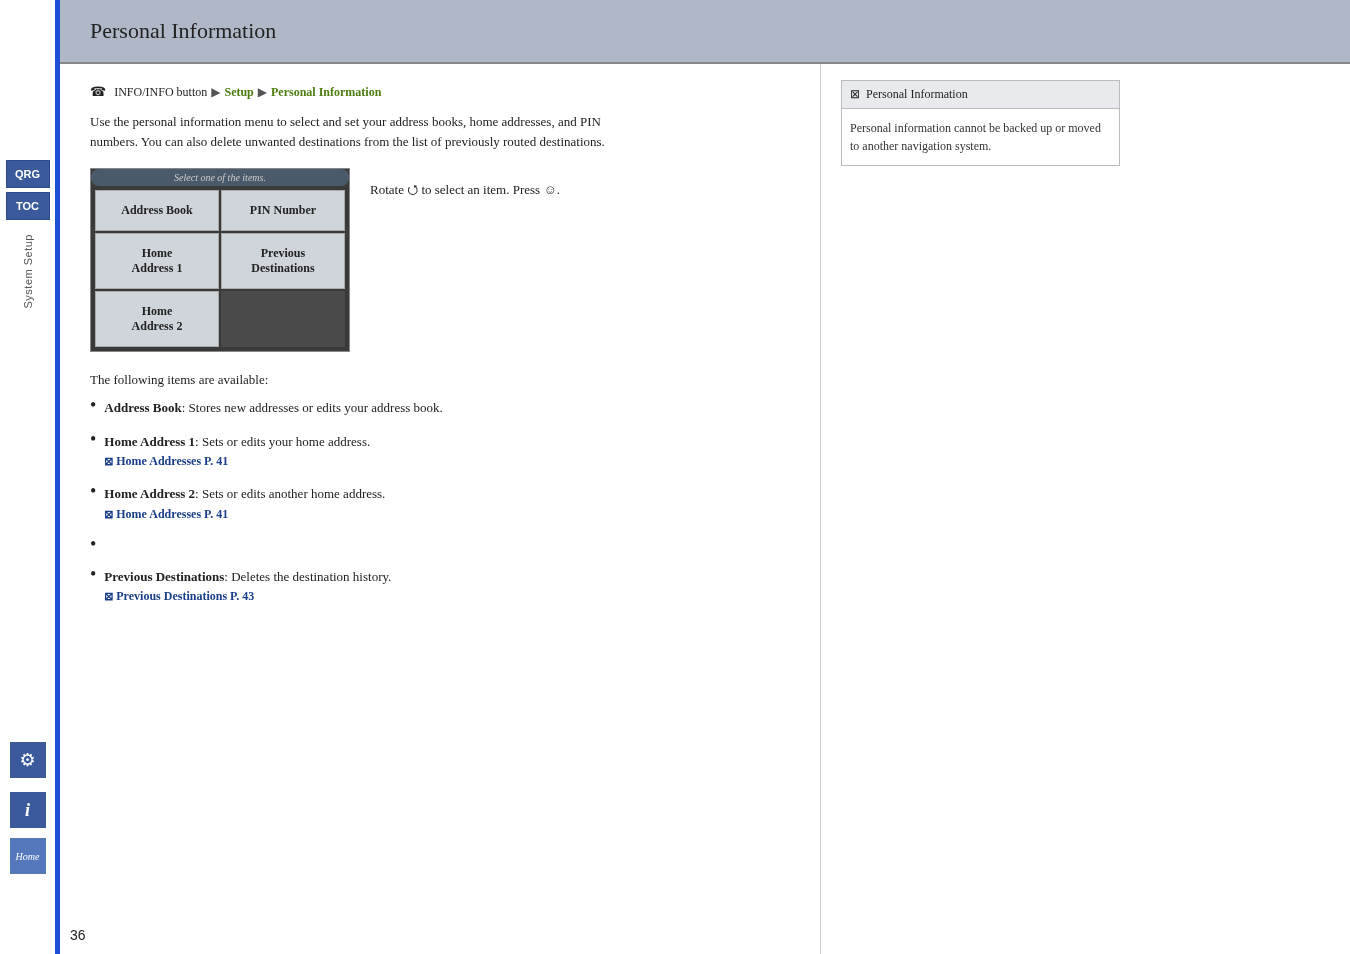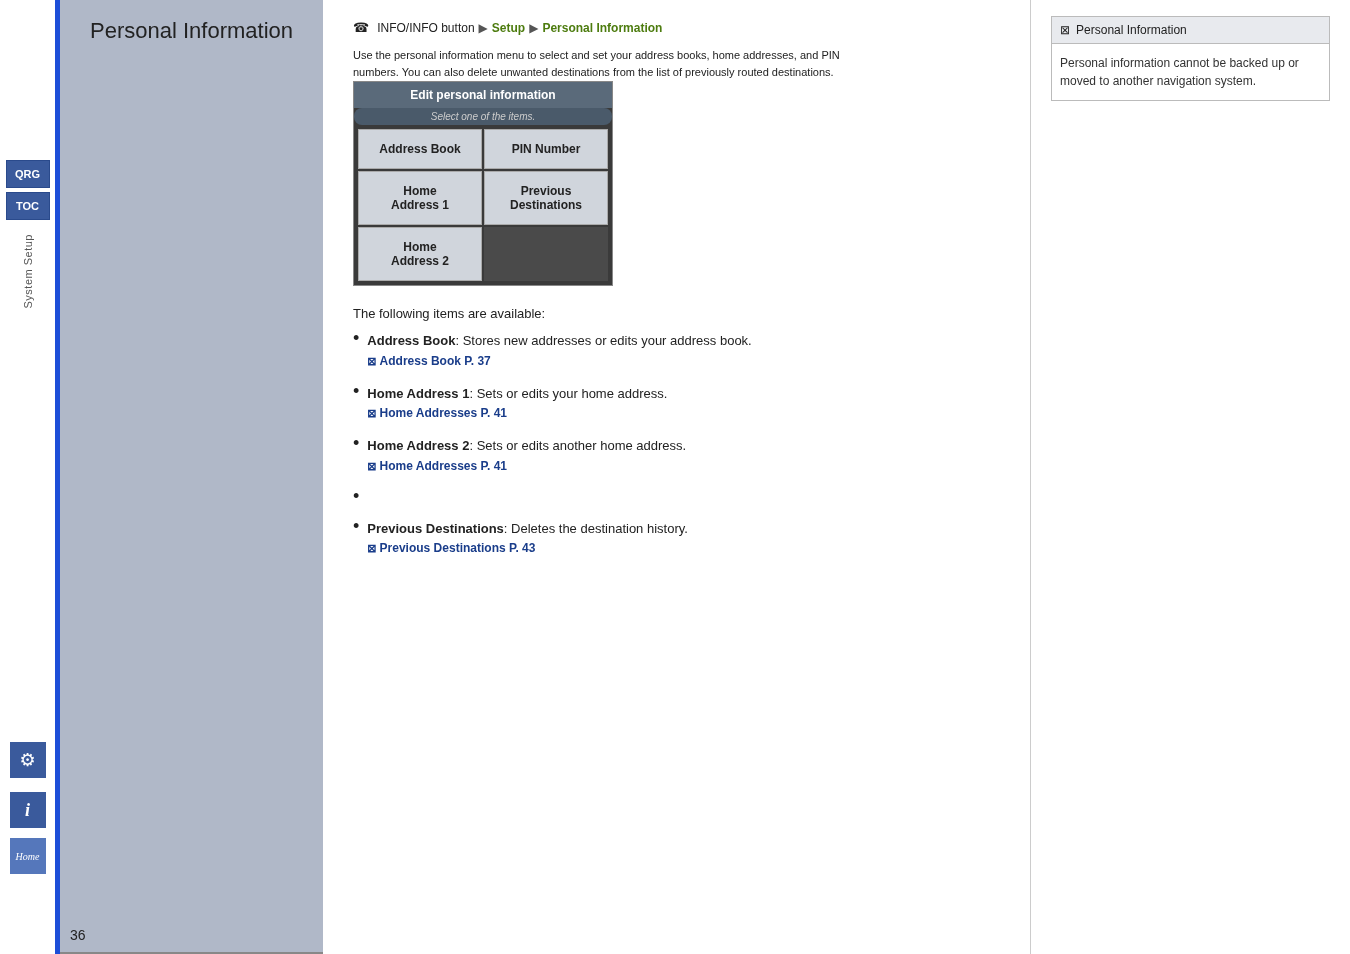--- a/index.html
+++ b/index.html
@@ -68,21 +68,22 @@
     }
 
     
     .main-content {
       position: absolute;
       left: 60px;
       top: 0;
       right: 0;
       bottom: 0;
       display: flex;
-      flex-direction: row;
+      flex-direction: column;
+      font-family: Liberation Serif, serif;
     }
 
     
     .page-header {
       background: #b0b8c8;
       padding: 18px 30px 18px 30px;
       font-size: 22px;
       font-weight: normal;
       color: #222;
       border-bottom: 2px solid #888;
@@ -123,23 +124,24 @@
     .breadcrumb-arrow {
       color: #555;
     }
 
     .breadcrumb-bold {
       font-weight: bold;
       color: #4d7c0f;
     }
 
     .description {
-      font-size: 11px;
+      font-size: 13px;
       line-height: 1.55;
       color: #222;
+      margin-bottom: 16px;
       max-width: 520px;
     }
 
     
     .screenshot-area {
       display: flex;
       align-items: flex-start;
       gap: 20px;
       margin-bottom: 20px;
     }
@@ -338,43 +340,44 @@
         <span class="breadcrumb-arrow">▶</span>
         <span class="breadcrumb-bold">Setup</span>
         <span class="breadcrumb-arrow">▶</span>
         <span class="breadcrumb-bold">Personal Information</span>
       </div>
 
       <p class="description">Use the personal information menu to select and set your address books, home addresses, and PIN numbers. You can also delete unwanted destinations from the list of previously routed destinations.</p>
 
       <div class="screenshot-area">
         <div class="nav-screen">
-          <div class="nav-screen-title">Edit personal information</div>
           <div class="nav-screen-subtitle">Select one of the items.</div>
           <div class="nav-screen-grid">
             <div class="nav-btn">Address Book</div>
             <div class="nav-btn">PIN Number</div>
             <div class="nav-btn">Home<br>Address 1</div>
             <div class="nav-btn">Previous<br>Destinations</div>
             <div class="nav-btn">Home<br>Address 2</div>
             <div class="nav-btn" style="background:#4a4a4a; border-color:#4a4a4a;"></div>
           </div>
         </div>
 
+        <div class="rotate-instruction">
+          Rotate ⭯ to select an item. Press ☺.
+        </div>
       </div>
 
       <p class="items-label">The following items are available:</p>
 
       <ul class="bullet-list">
 
         <li>
           <span class="bullet-dot">•</span>
           <span class="bullet-text">
             <span class="item-name">Address Book</span>: Stores new addresses or edits your address book.<br>
-            <a class="bullet-link">Address Book P. 37</a>
           </span>
         </li>
 
         <li>
           <span class="bullet-dot">•</span>
           <span class="bullet-text">
             <span class="item-name">Home Address 1</span>: Sets or edits your home address.<br>
             <a class="bullet-link">Home Addresses P. 41</a>
           </span>
         </li>

